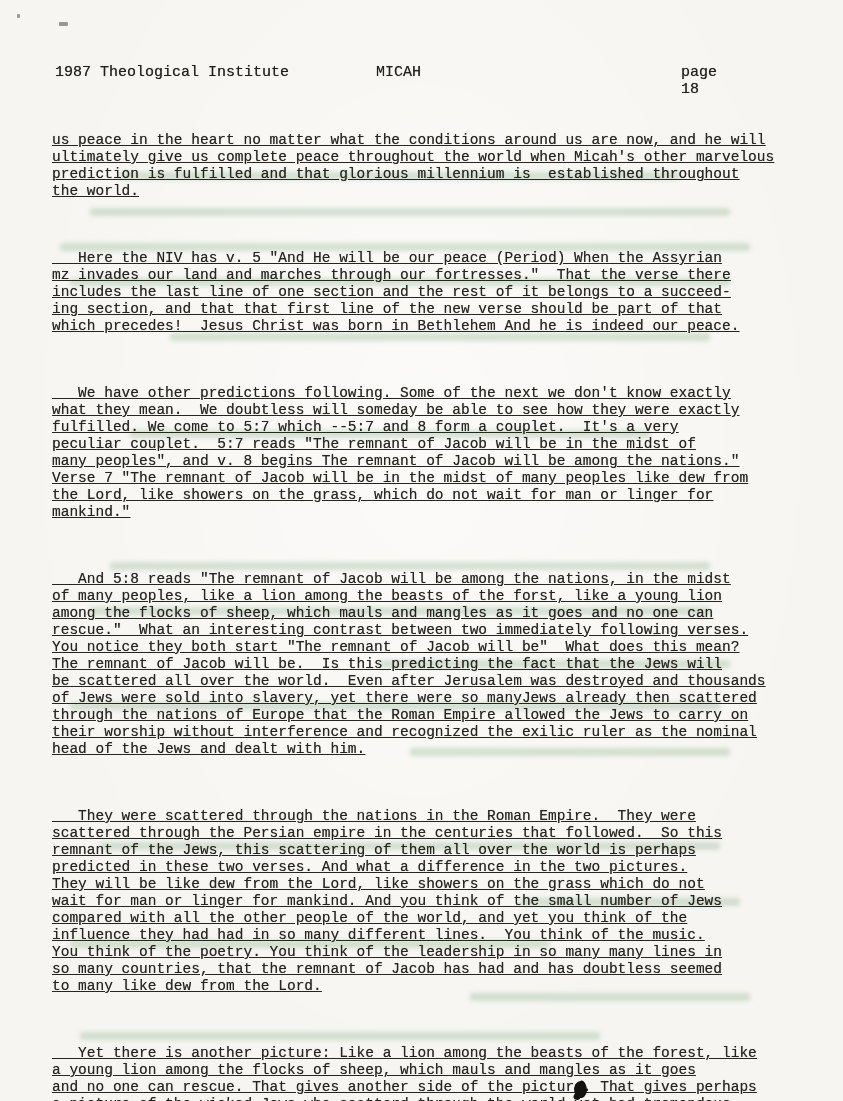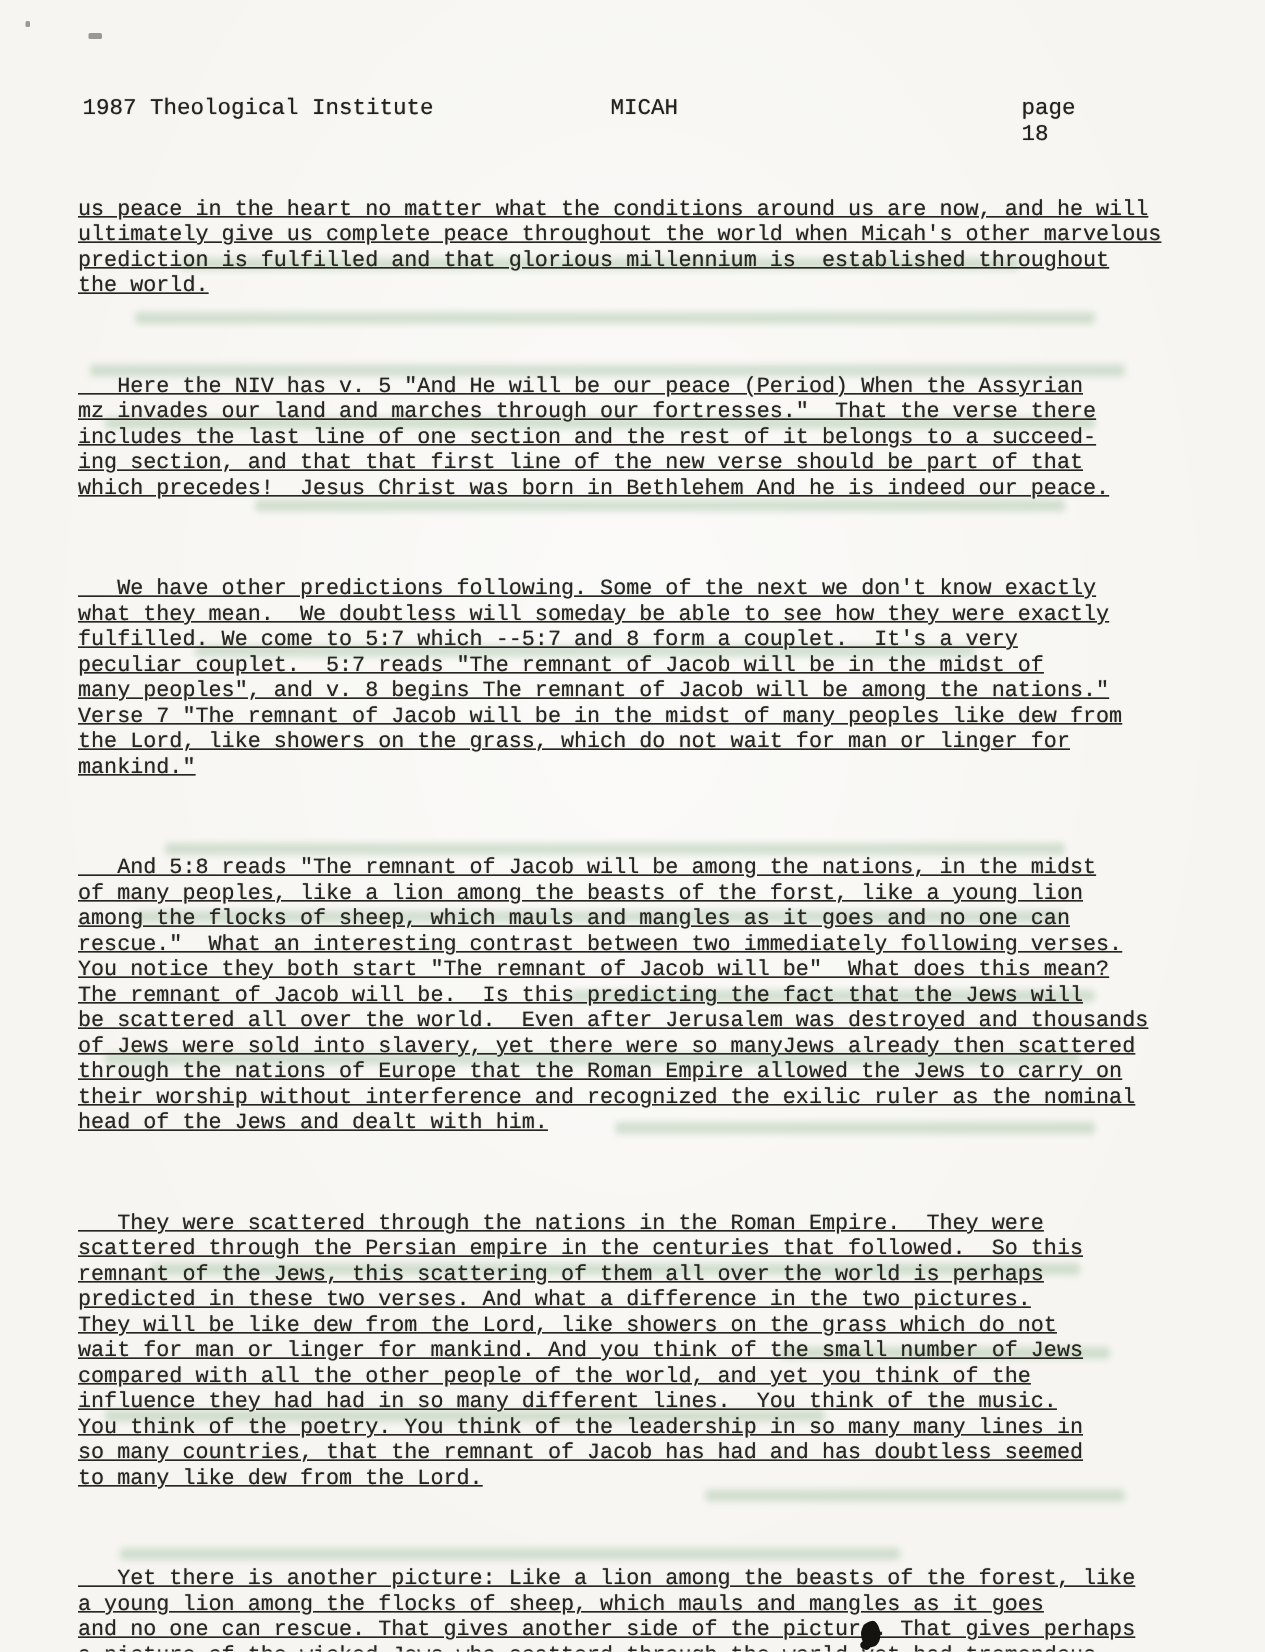--- a/index.html
+++ b/index.html
@@ -26,21 +26,21 @@
     top: 64px;
     left: 0;
     width: 735px;
     height: 20px;
     font-size: 15px;
     color: #22211d;
     text-shadow: 0 0 0.7px rgba(20,20,16,0.6);
     text-decoration: underline;
   }
   .header-left   { position: absolute; left: 55px; }
-  .header-center { position: absolute; left: 376px; margin-left: 31px; }
+  .header-center { position: absolute; left: 376px; }
   .header-right  { position: absolute; left: 681px; }
   .content {
     position: absolute;
     top: 98px;
     left: 52px;
     width: 770px;
     font-size: 14.5px;
     line-height: 17px;
     color: #26251f;
     text-shadow: 0 0 0.7px rgba(25,24,18,0.55);

